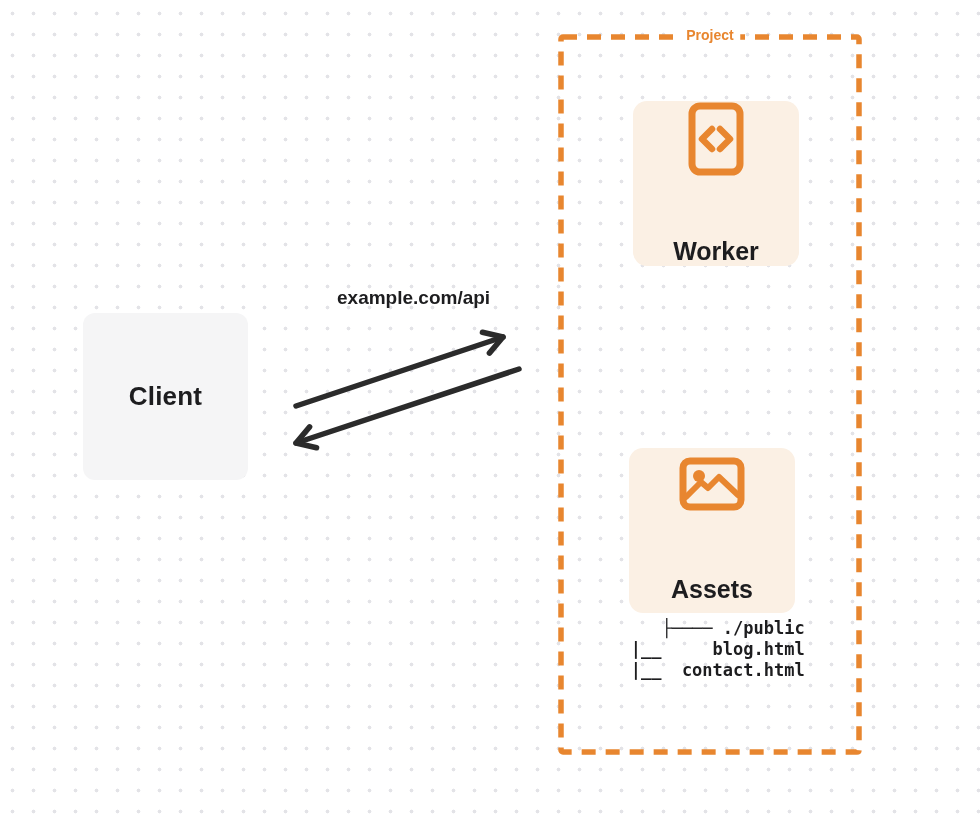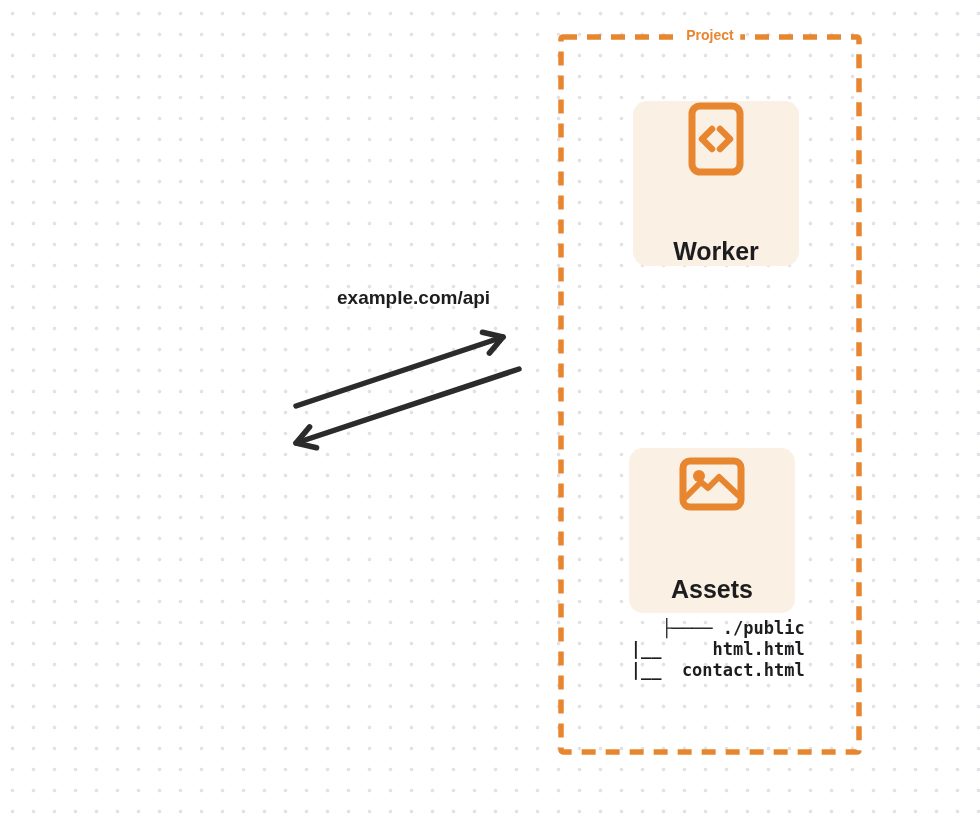--- a/index.html
+++ b/index.html
@@ -139,20 +139,23 @@
     color: var(--ink);
     text-align: right;
   }
   .tree-line { white-space: pre; }
 </style>
 </head>
 <body>
 
 <div class="canvas">
 
+  <div class="client-box">
+    <span class="node-label">Client</span>
+  </div>
 
   <div class="request-label">example.com/api</div>
 
   <svg class="arrows" viewBox="0 0 980 818" xmlns="http://www.w3.org/2000/svg">
     <defs>
       <marker id="arrowhead" viewBox="0 0 30 30" markerUnits="userSpaceOnUse" markerWidth="30" markerHeight="30" refX="24" refY="15" orient="auto">
         <path class="arrow-head-path" d="M6 4 L24 15 L6 26"></path>
       </marker>
     </defs>
     <line class="arrow-line" x1="296" y1="406" x2="503" y2="337" marker-end="url(#arrowhead)"></line>
@@ -178,18 +181,18 @@
       <svg class="icon" width="66" height="54" viewBox="0 0 66 54" xmlns="http://www.w3.org/2000/svg">
         <rect class="icon-stroke" x="4" y="4" width="58" height="46" rx="7" stroke-width="7"></rect>
         <circle class="icon-fill" cx="20" cy="19" r="6"></circle>
         <path class="icon-stroke" d="M7 40 L22 25 L29 31 L40 20 L59 38" stroke-width="6"></path>
       </svg>
       <div class="card-label">Assets</div>
     </div>
 
     <div class="file-tree">
       <div class="tree-line">├──── ./public</div>
-      <div class="tree-line">   |__     html.html</div>
+      <div class="tree-line">   |__     blog.html</div>
       <div class="tree-line">   |__  contact.html</div>
     </div>
   </div>
 
 </div>
 
 </body></html>

